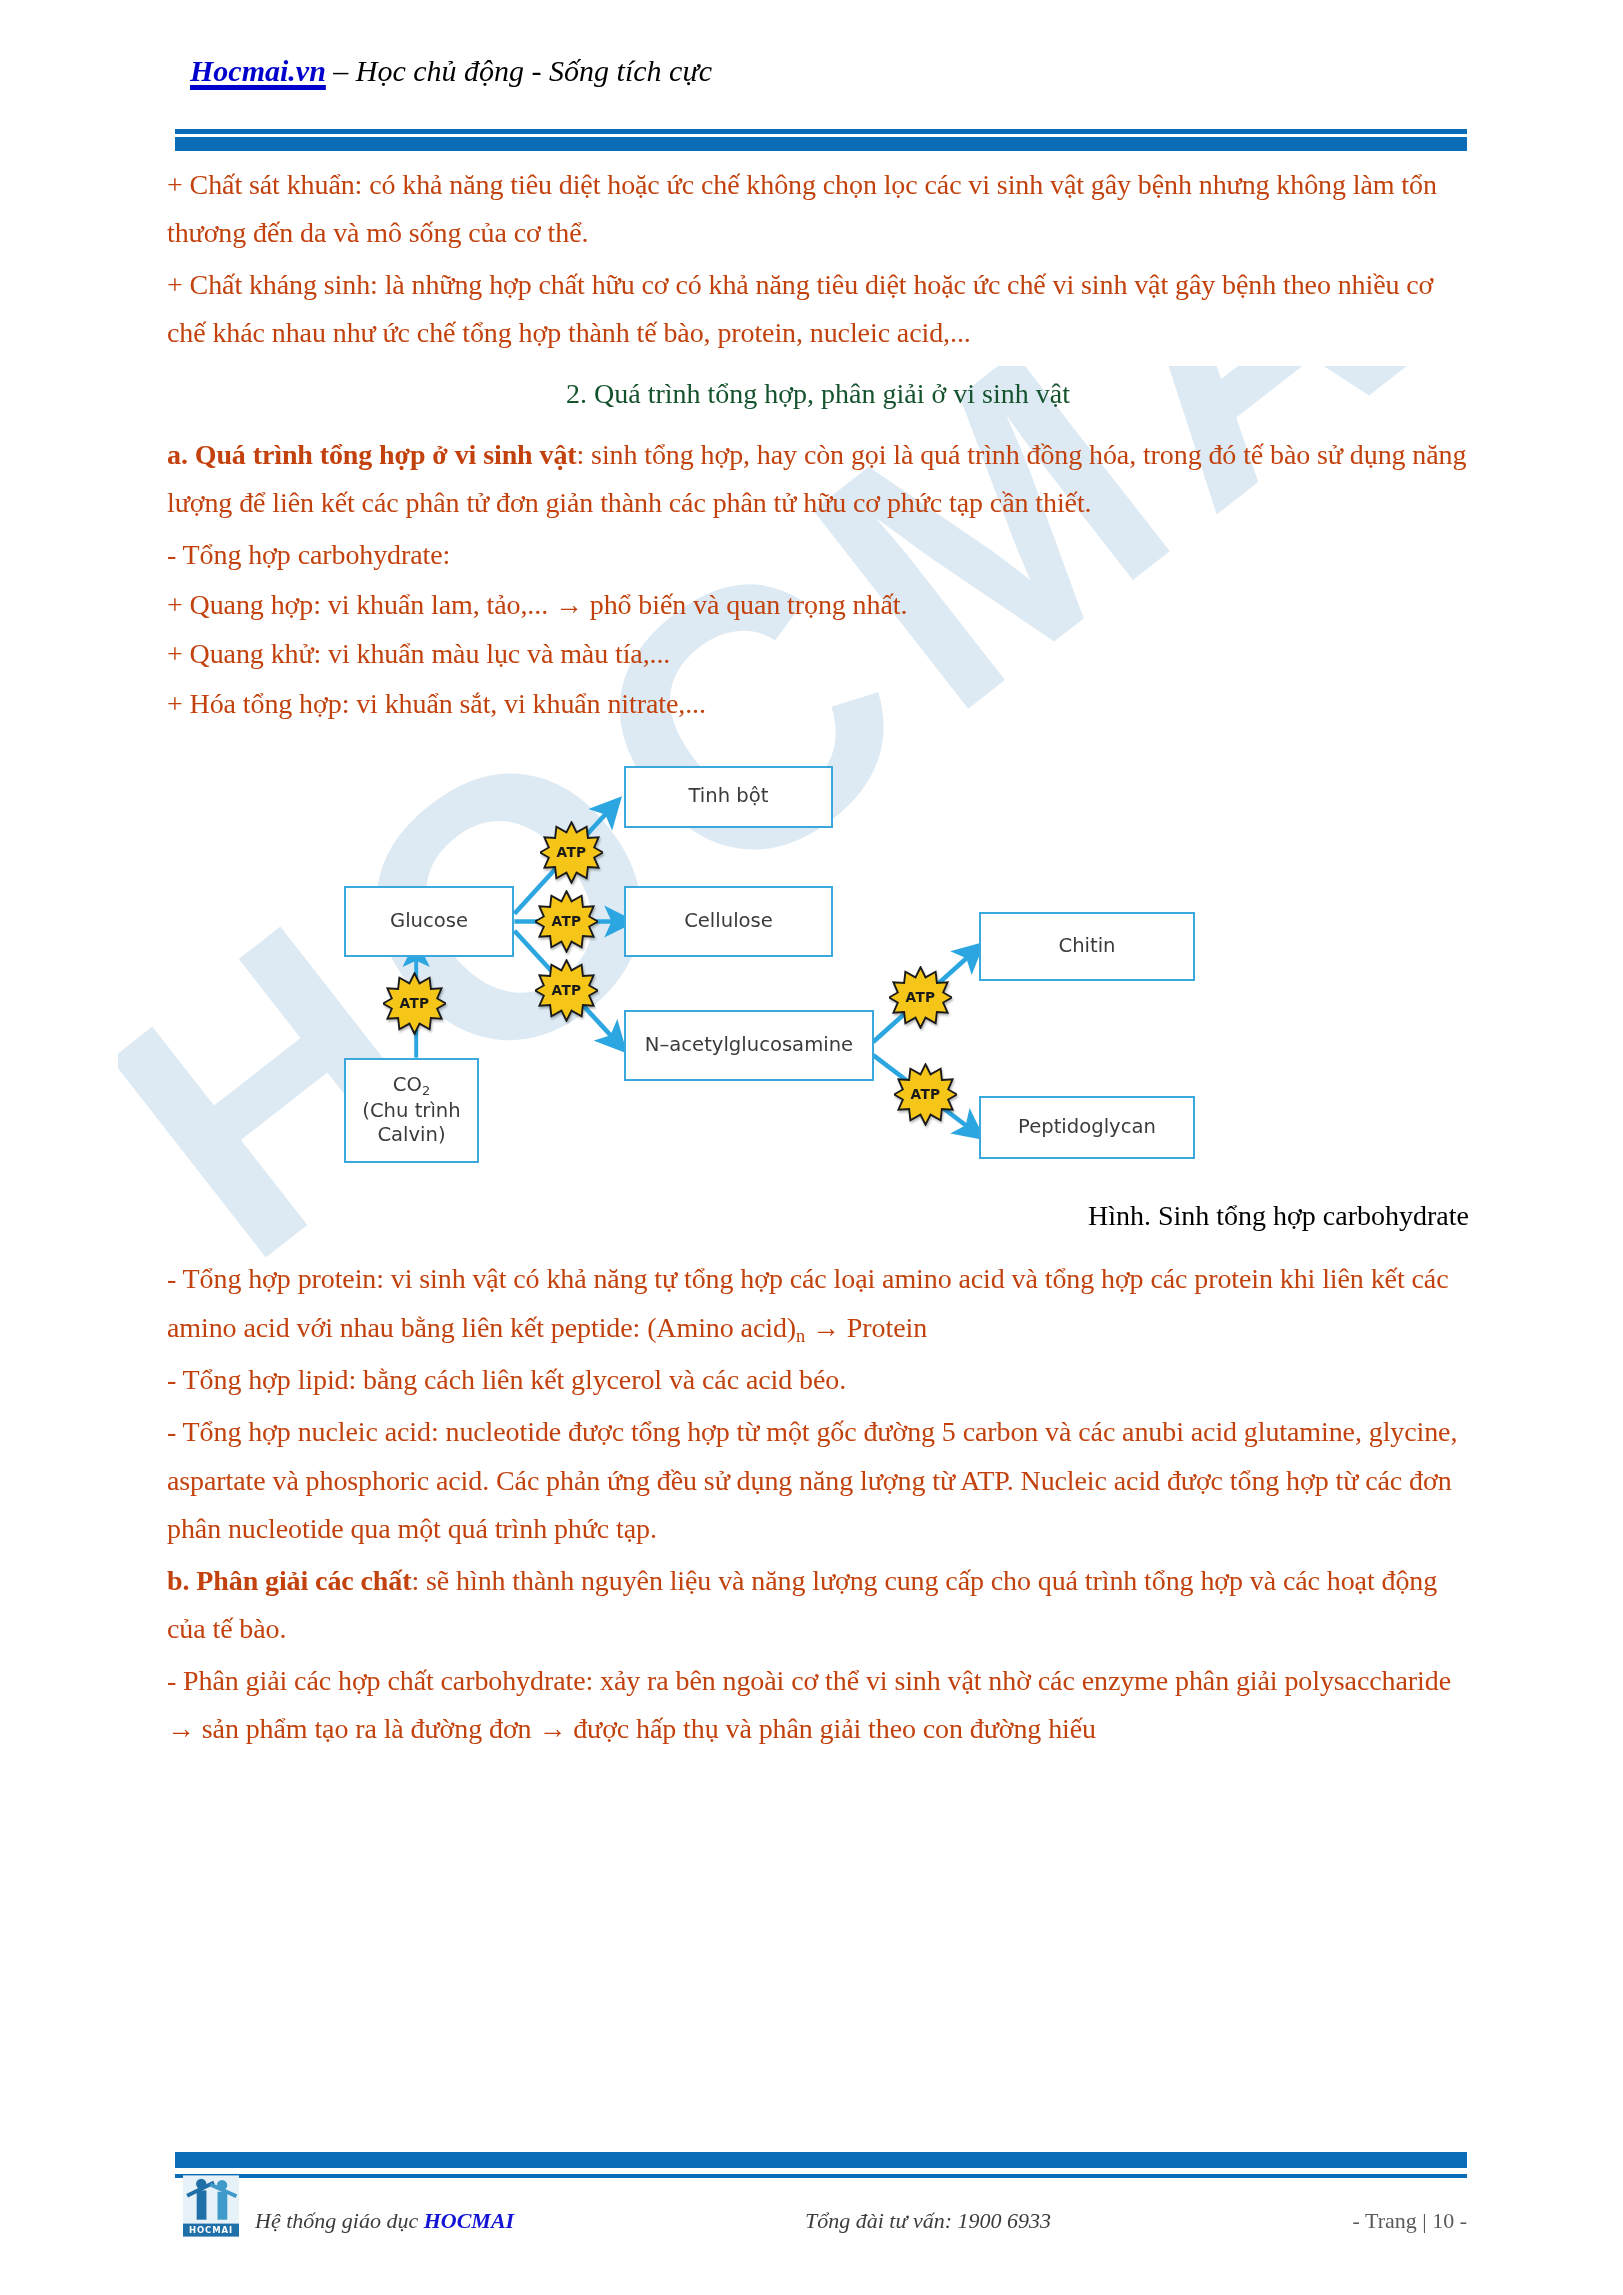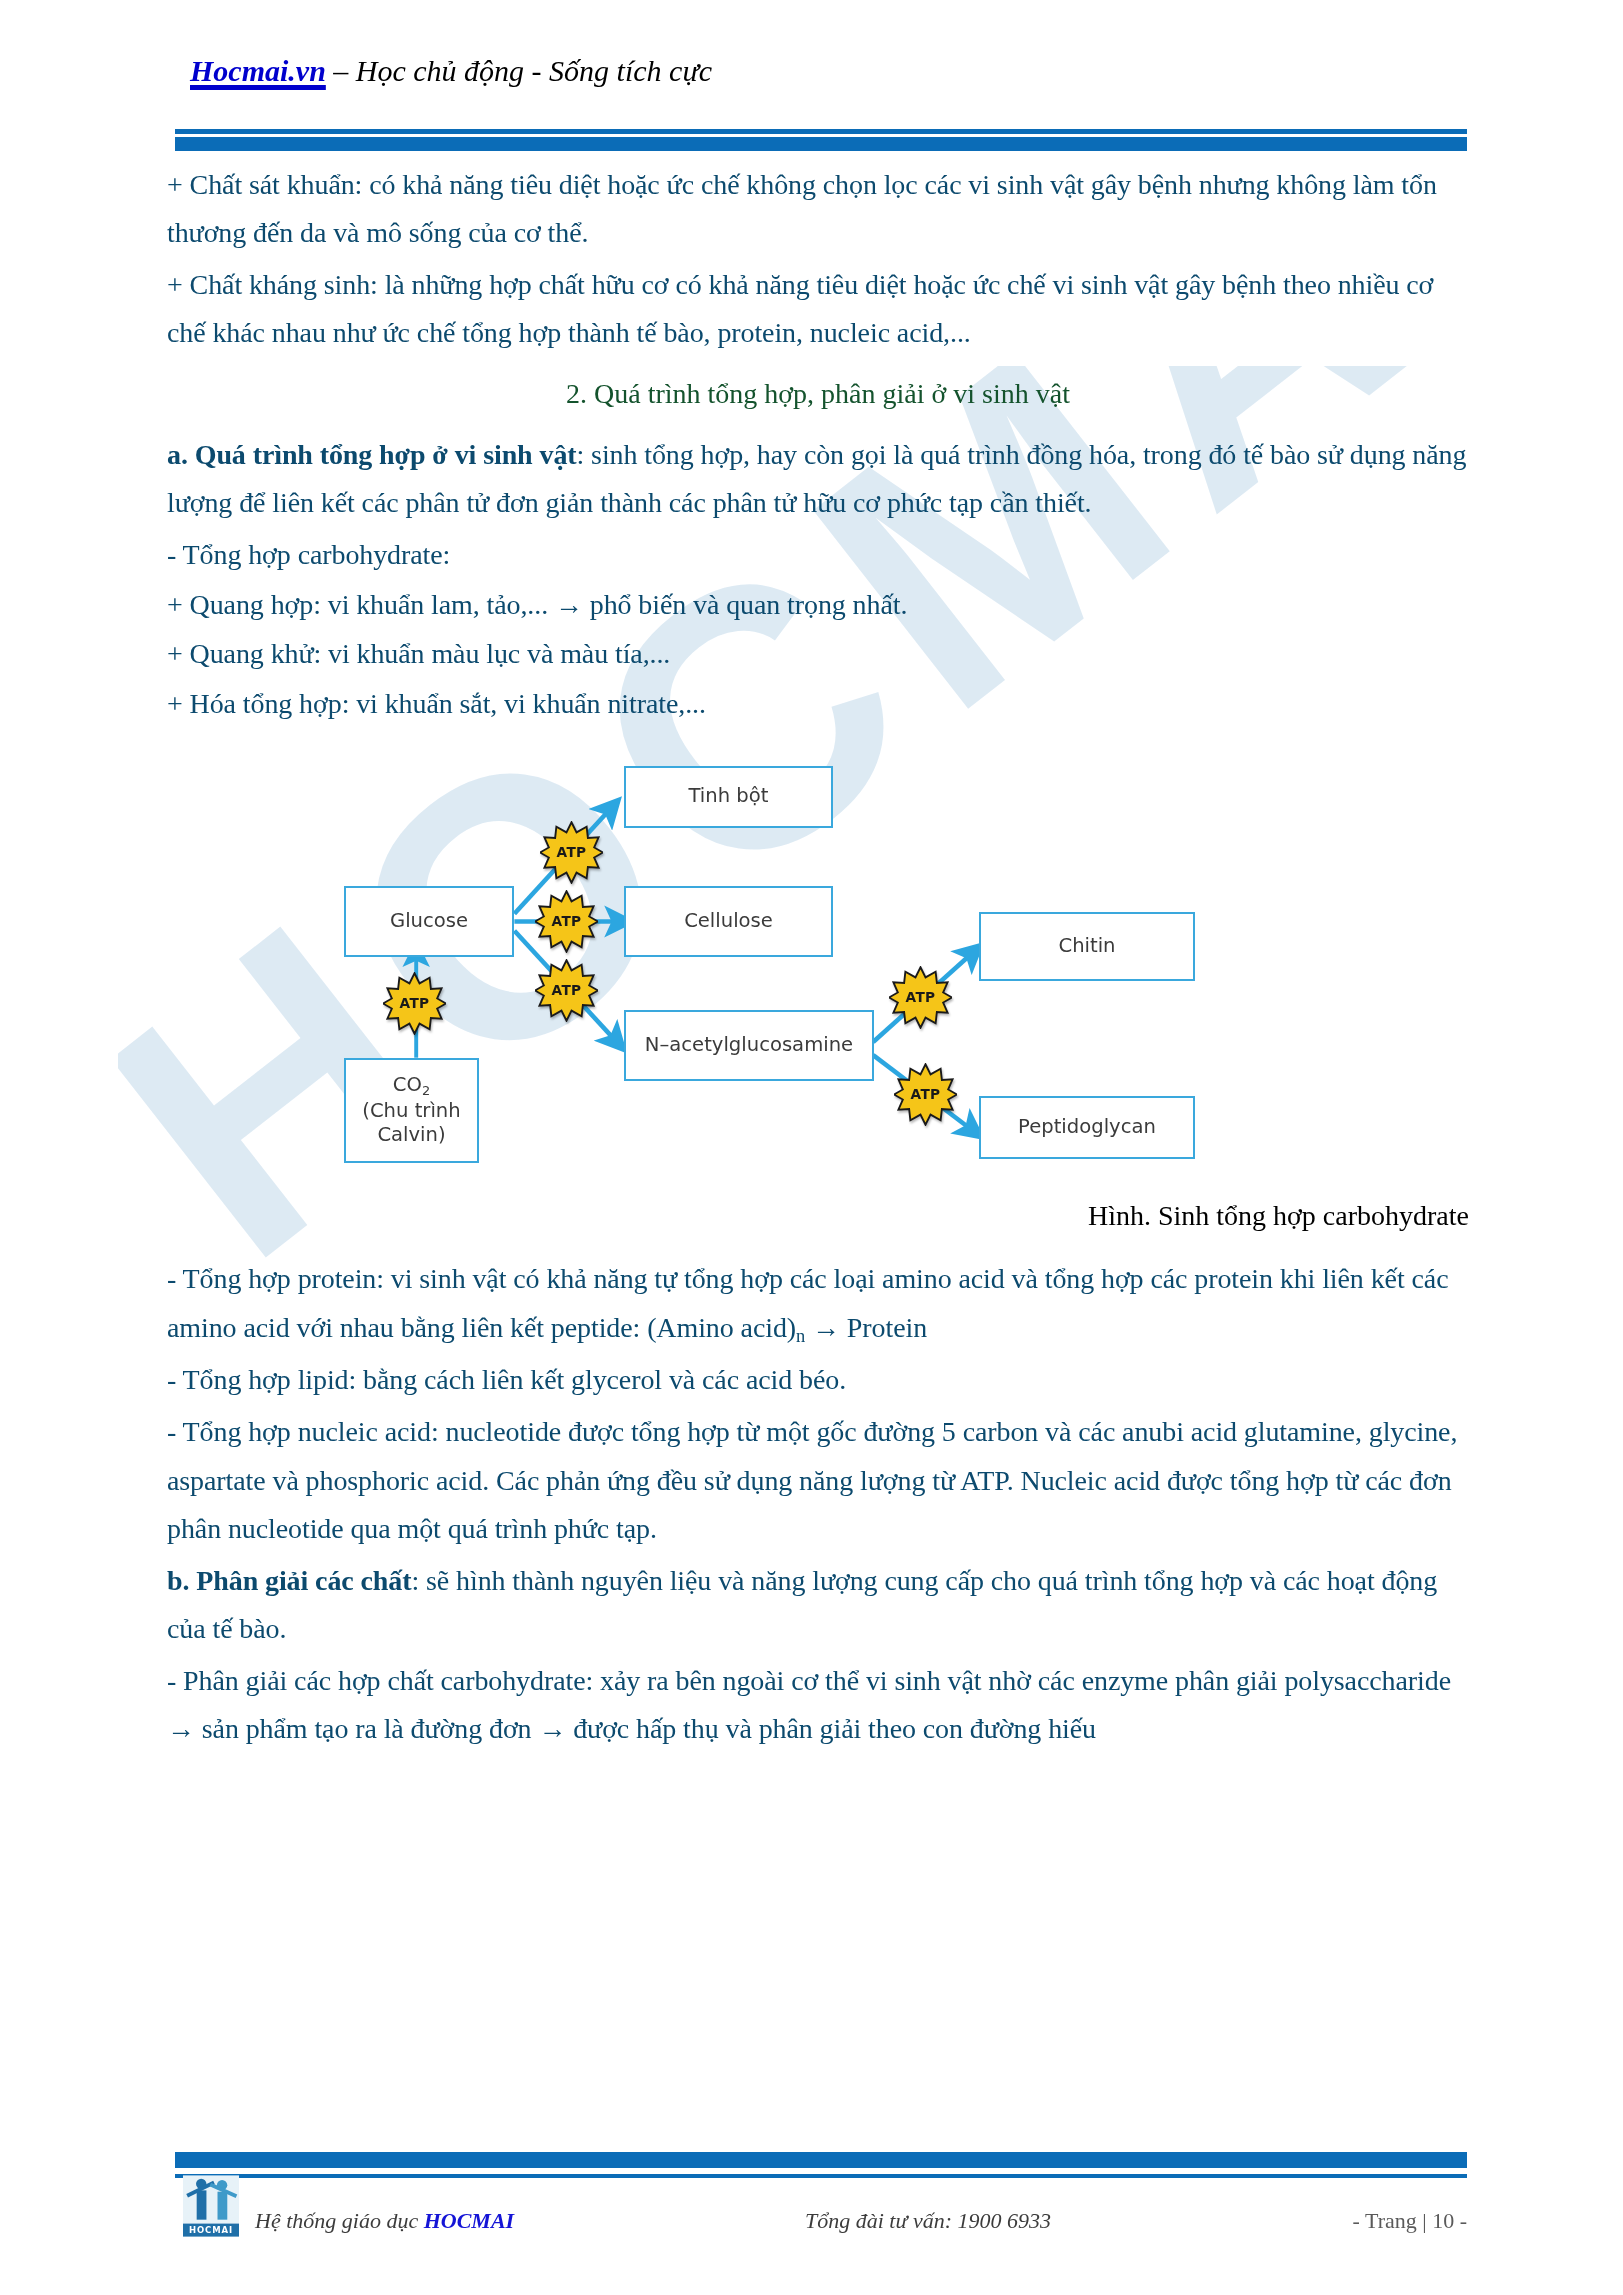--- a/index.html
+++ b/index.html
@@ -78,21 +78,21 @@
   .content{
     position:absolute;
     left:167px; top:161px;
     width:1302px;
     z-index:2;
   }
   p.para{
     margin:0 0 3.9px 0;
     font-size:28px;
     line-height:1.72;
-    color:#0c4a6e;
+    color:#c2410c;
     text-align:left;
     letter-spacing:-0.1px;
   }
   p.tight{margin-bottom:1.3px;}
   .h-blue{
     margin:14.4px 0 14.4px 0;
     font-size:28px;
     line-height:1.6;
     font-weight:400;
     color:#14532d;

